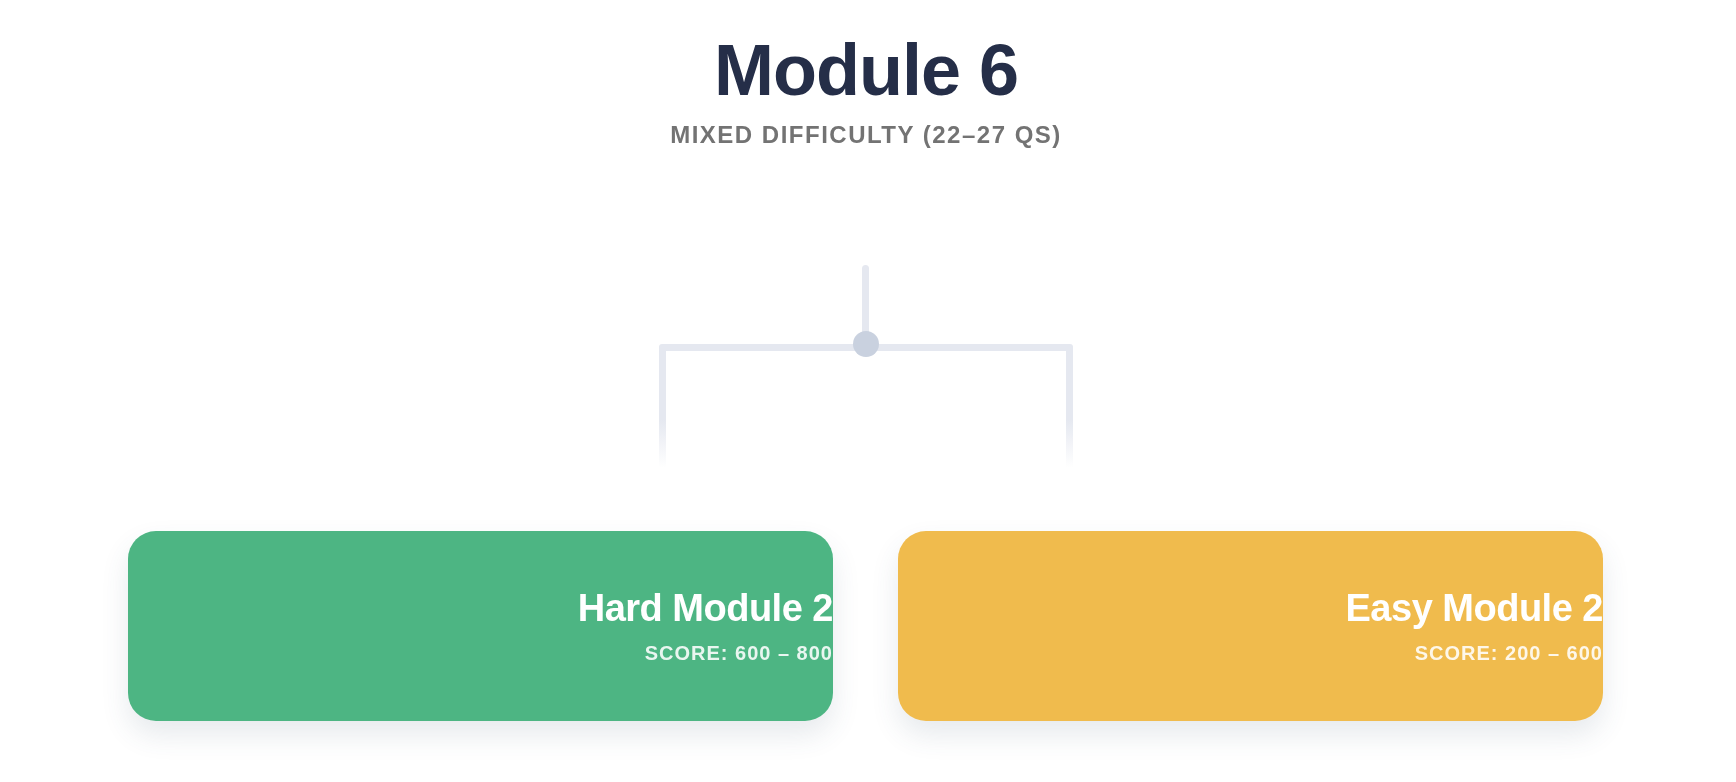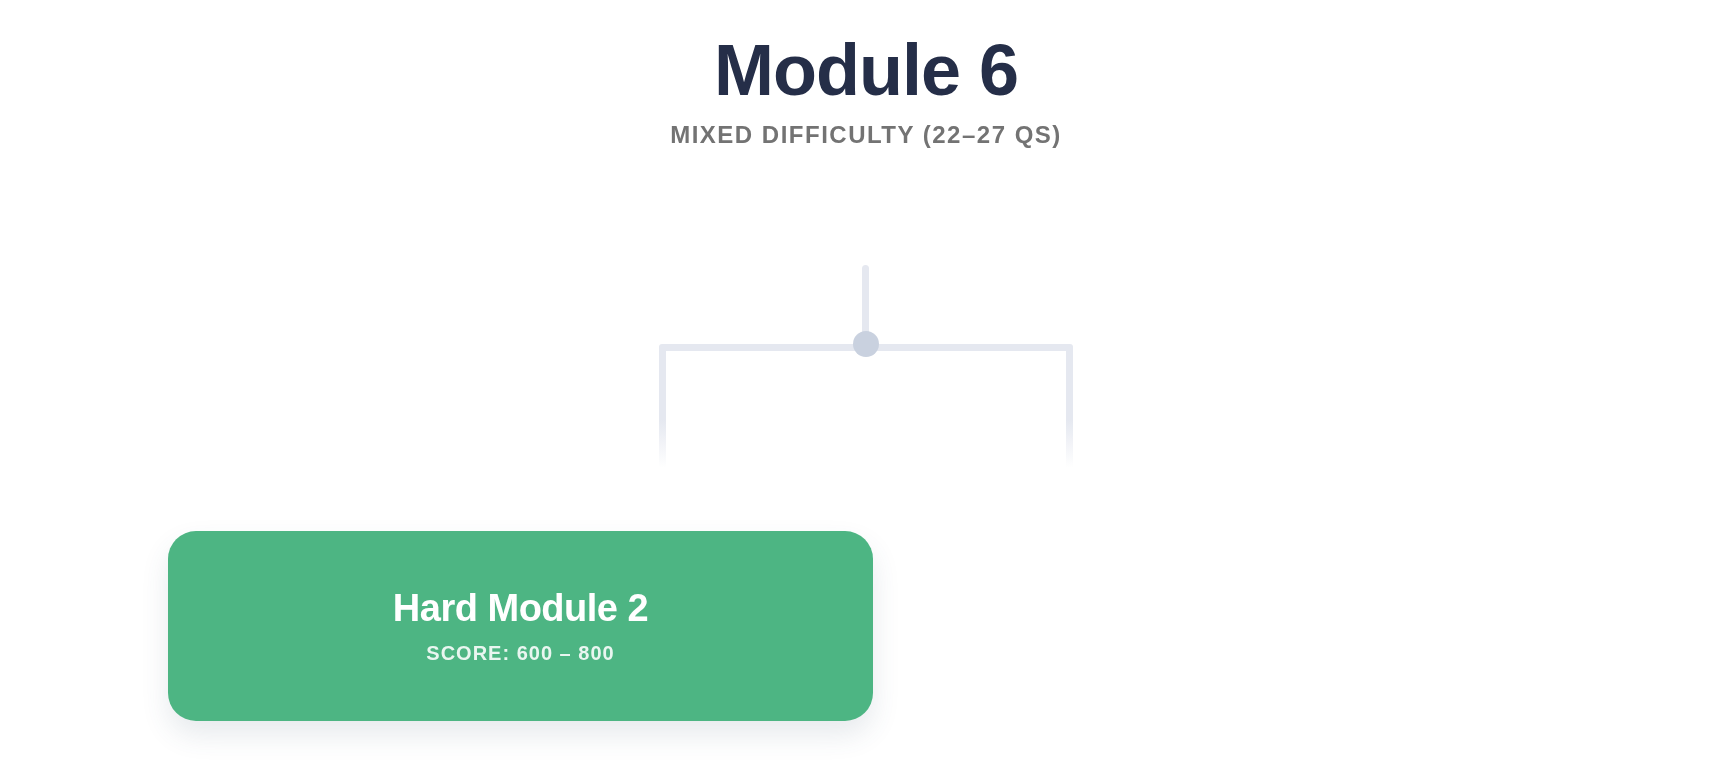--- a/index.html
+++ b/index.html
@@ -66,25 +66,24 @@
   }
 
   
   .card {
     position: absolute;
     top: 531px;
     width: 705px; height: 190px;
     border-radius: 28px;
     display: flex;
     flex-direction: column;
-    align-items: center;
+    align-items: flex-end;
     justify-content: center;
     text-align: center;
     box-shadow: 0 14px 28px rgba(60, 80, 110, 0.12);
-    margin-left: 40px;
   }
   .card.hard { left: 128px; }
   .card.easy { left: 898px; }
   .card-title {
     color: #ffffff;
     font-size: 38px;
     font-weight: 800;
     letter-spacing: -0.5px;
     line-height: 1.15;
   }
@@ -112,14 +111,18 @@
     <div class="drop left" style="background: linear-gradient(rgb(229, 232, 240) 60%, rgba(229, 232, 240, 0) 100%);"></div>
     <div class="drop right" style="background: linear-gradient(rgb(229, 232, 240) 60%, rgba(229, 232, 240, 0) 100%);"></div>
     <div class="node-dot" style="background: rgb(201, 209, 223);"></div>
   </div>
 
   <div class="card hard" style="background: rgb(77, 181, 131);">
     <div class="card-title">Hard Module 2</div>
     <div class="card-score">SCORE: 600 – 800</div>
   </div>
 
+  <div class="card easy" style="background: rgb(240, 187, 77);">
+    <div class="card-title">Easy Module 2</div>
+    <div class="card-score">SCORE: 200 – 600</div>
+  </div>
 
 </div>
 
 </body></html>

